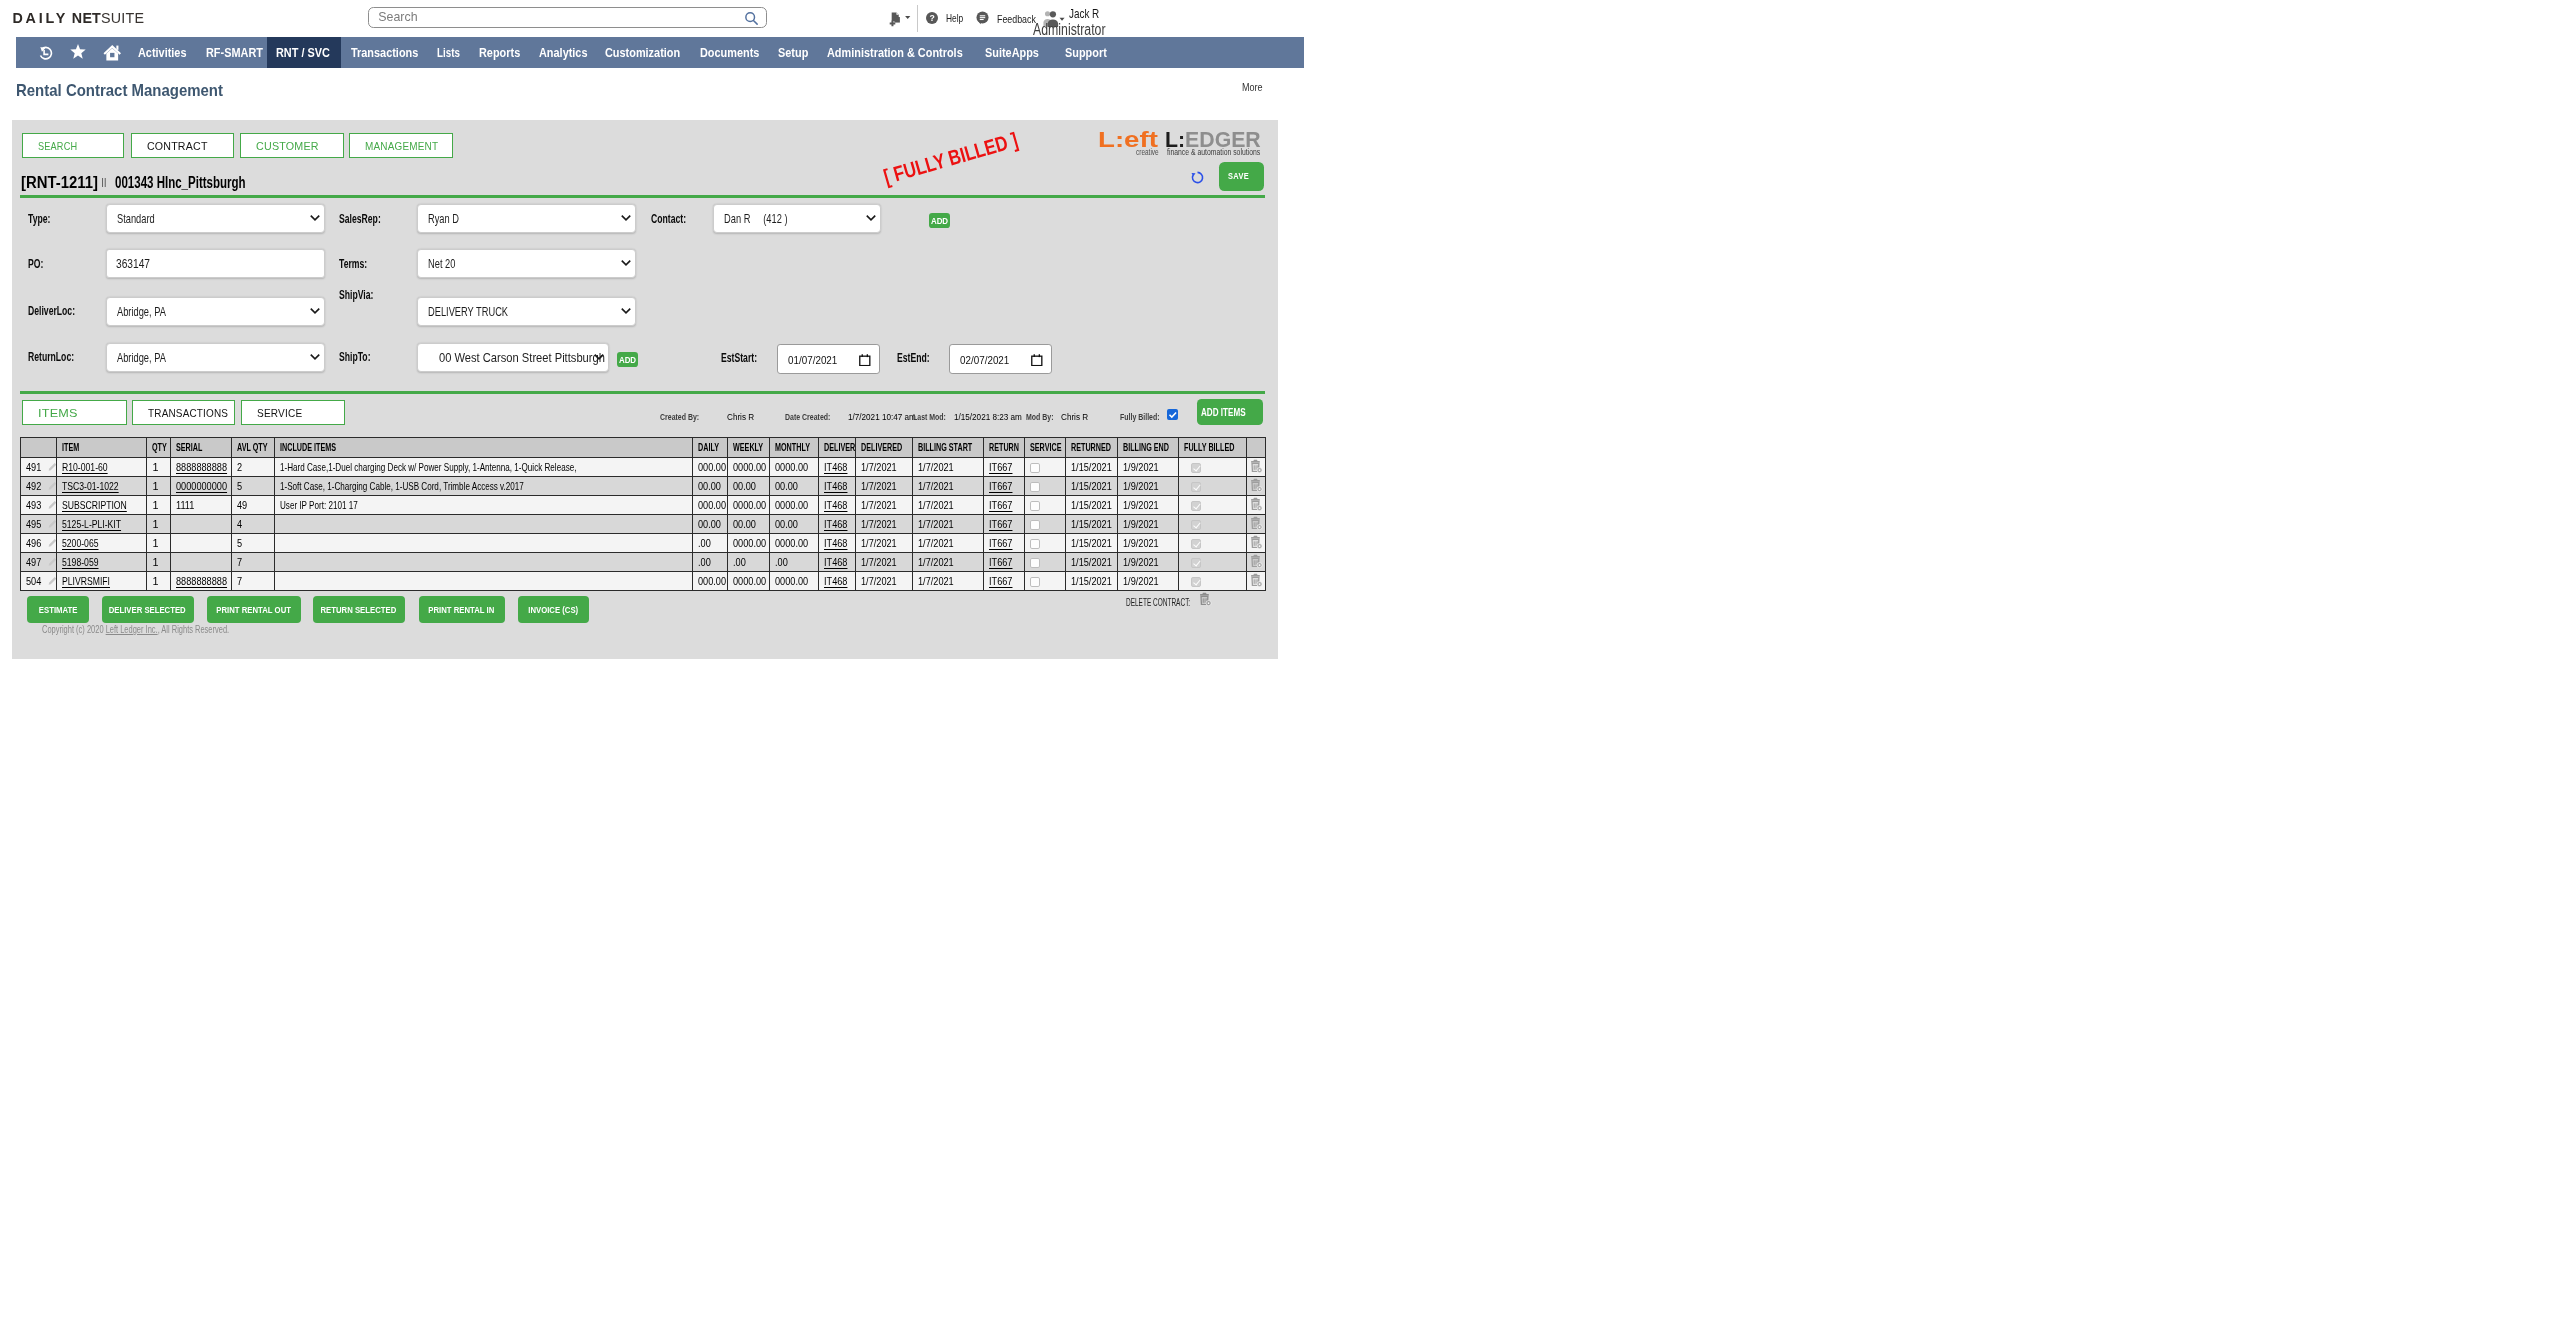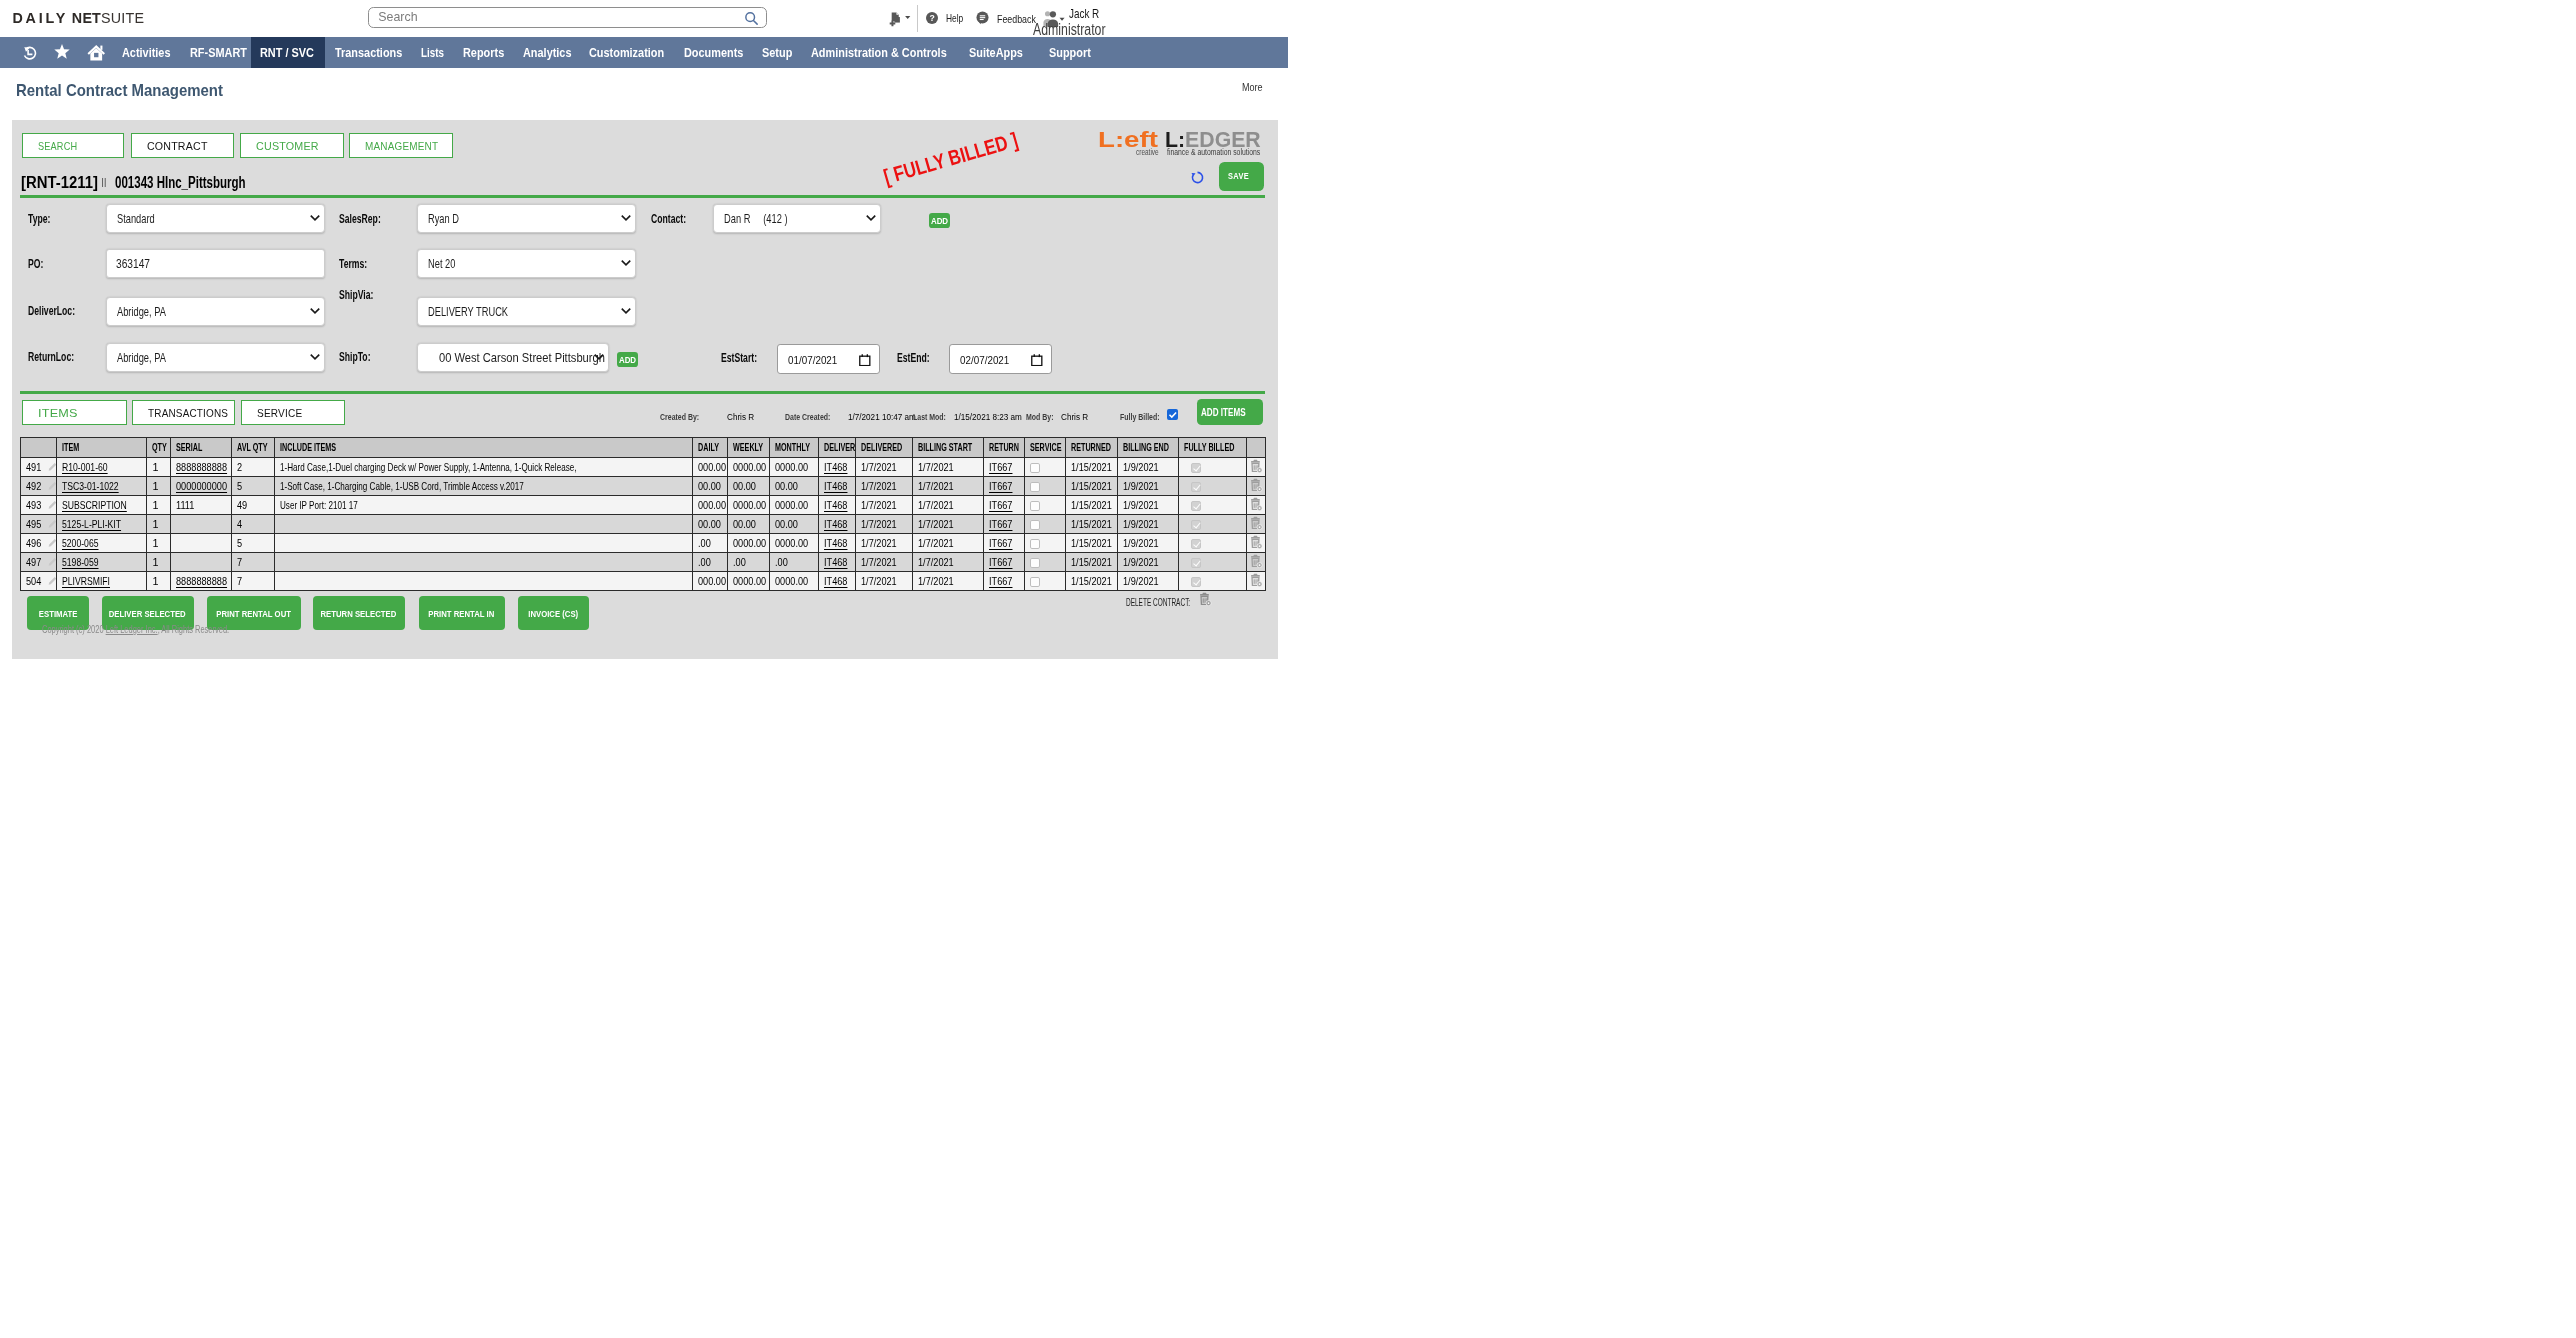--- a/index.html
+++ b/index.html
@@ -1,19 +1,19 @@
 <!DOCTYPE html>
 <html style="font-size:12.4px"><head>
 <meta charset="utf-8">
 <style>
   * { margin:0; padding:0; box-sizing:border-box; }
   html,body { width:1288px; height:669px; background:#fff; font-family:"Liberation Sans", sans-serif; overflow:hidden; }
   .abs { position:absolute; }
   .n { display:inline-block; transform:scaleX(0.75); transform-origin:0 50%; white-space:nowrap; } .n90 { transform:scaleX(0.88); } .n72 { transform:scaleX(0.72); }
-  #nav { position:absolute; left:0; top:37px; width:1288px; height:31px; background:#60779a; }
+  #nav { position:absolute; left:16px; top:37px; width:1288px; height:31px; background:#60779a; }
   .navitem { position:absolute; top:0; height:31px; line-height:32px; color:#fff; font-weight:bold; font-size:12.4px; white-space:nowrap; }
   #title { position:absolute; left:16px; top:81px; color:#3e5770; font-weight:bold; font-size:17px; }
   #panel { position:absolute; left:11.6px; top:120px; width:1266px; height:539px; background:#dcdcdc; }
   .tab { position:absolute; height:25px; background:#fff; border:1.2px solid #44a948; display:flex; align-items:center; justify-content:flex-start; padding-left:15px; font-size:11.2px; letter-spacing:0.2px; color:#44a948; }
   .tab > span { display:inline-block; transform-origin:0 50%; white-space:nowrap; }
   .tabk { color:#141414; }
   .grn { background:#44a948; color:#fff; font-weight:bold; display:flex; align-items:center; justify-content:center; }
   .hr { position:absolute; left:8.5px; width:1245px; height:2.7px; background:#44a948; }
   .lbl { position:absolute; font-weight:bold; font-size:12px; color:#0a0a0a; }
   .lbl > span { display:inline-block; transform:scaleX(0.72); transform-origin:0 50%; white-space:nowrap; }
@@ -29,21 +29,21 @@
   table#grid { position:absolute; left:8.5px; top:317px; width:1245px; border-collapse:collapse; table-layout:fixed; font-size:10.8px; color:#000; }
   #grid th { background:#c9c9c9; font-weight:bold; text-align:left; height:20px; padding:0 0 0 5.4px; font-size:10px; white-space:nowrap; overflow:hidden; }
   #grid td { height:19px; padding:0 0 0 5.4px; overflow:hidden; white-space:nowrap; }
   #grid th, #grid td { border:0.8px solid #2b2b2b; }
   #grid th > span { display:inline-block; transform:scaleX(0.72); transform-origin:0 50%; }
   #grid td .tx { display:inline-block; transform:scaleX(0.75); transform-origin:0 50%; }
   #grid td .dg { display:inline-block; transform:scaleX(0.85); transform-origin:0 50%; }
   #grid tr.odd td { background:#f4f4f4; }
   #grid tr.even td { background:#d8d8d8; }
   #grid a { color:#000; } #grid a > span { text-decoration:underline; text-underline-offset:1.5px; }
-  .btn { position:absolute; height:34px; border-radius:3.9px; font-size:9.7px; }
+  .btn { position:absolute; height:27px; border-radius:3.9px; font-size:9.7px; }
   .btn > span { display:inline-block; transform:scaleX(0.8); white-space:nowrap; }
   .cbx { display:inline-block; width:10px; height:10px; background:#fdfdfd; border:0.8px solid #bdbdbd; border-radius:1.9px; vertical-align:-1.5px; }
   .cbx-gray { position:relative; background:#d2d2d2; border-color:#c6c6c6; }
   .cbx-gray:after { content:""; position:absolute; left:2.7px; top:0.4px; width:2.9px; height:5.8px; border:solid #fdfdfd; border-width:0 1.7px 1.7px 0; transform:rotate(40deg); }
 </style>
 </head>
 <body>
 <div class="abs" style="left:0;top:0;width:1288px;height:37px;background:#fff;">
   <div class="abs" style="left:12.4px; top:10px; font-size:14.3px; color:#2e2a27; font-weight:bold; white-space:nowrap;"><span style="letter-spacing:2.8px;">DAILY</span><span style="letter-spacing:0.2px; margin-left:3.9px;">NET</span><span style="font-weight:normal; letter-spacing:0.2px; color:#383330;">SUITE</span></div>
   <div class="abs" style="left:368px; top:6.6px; width:399px; height:21px; border:1.2px solid #8e8e8e; border-radius:5.4px; background:#fff;">

